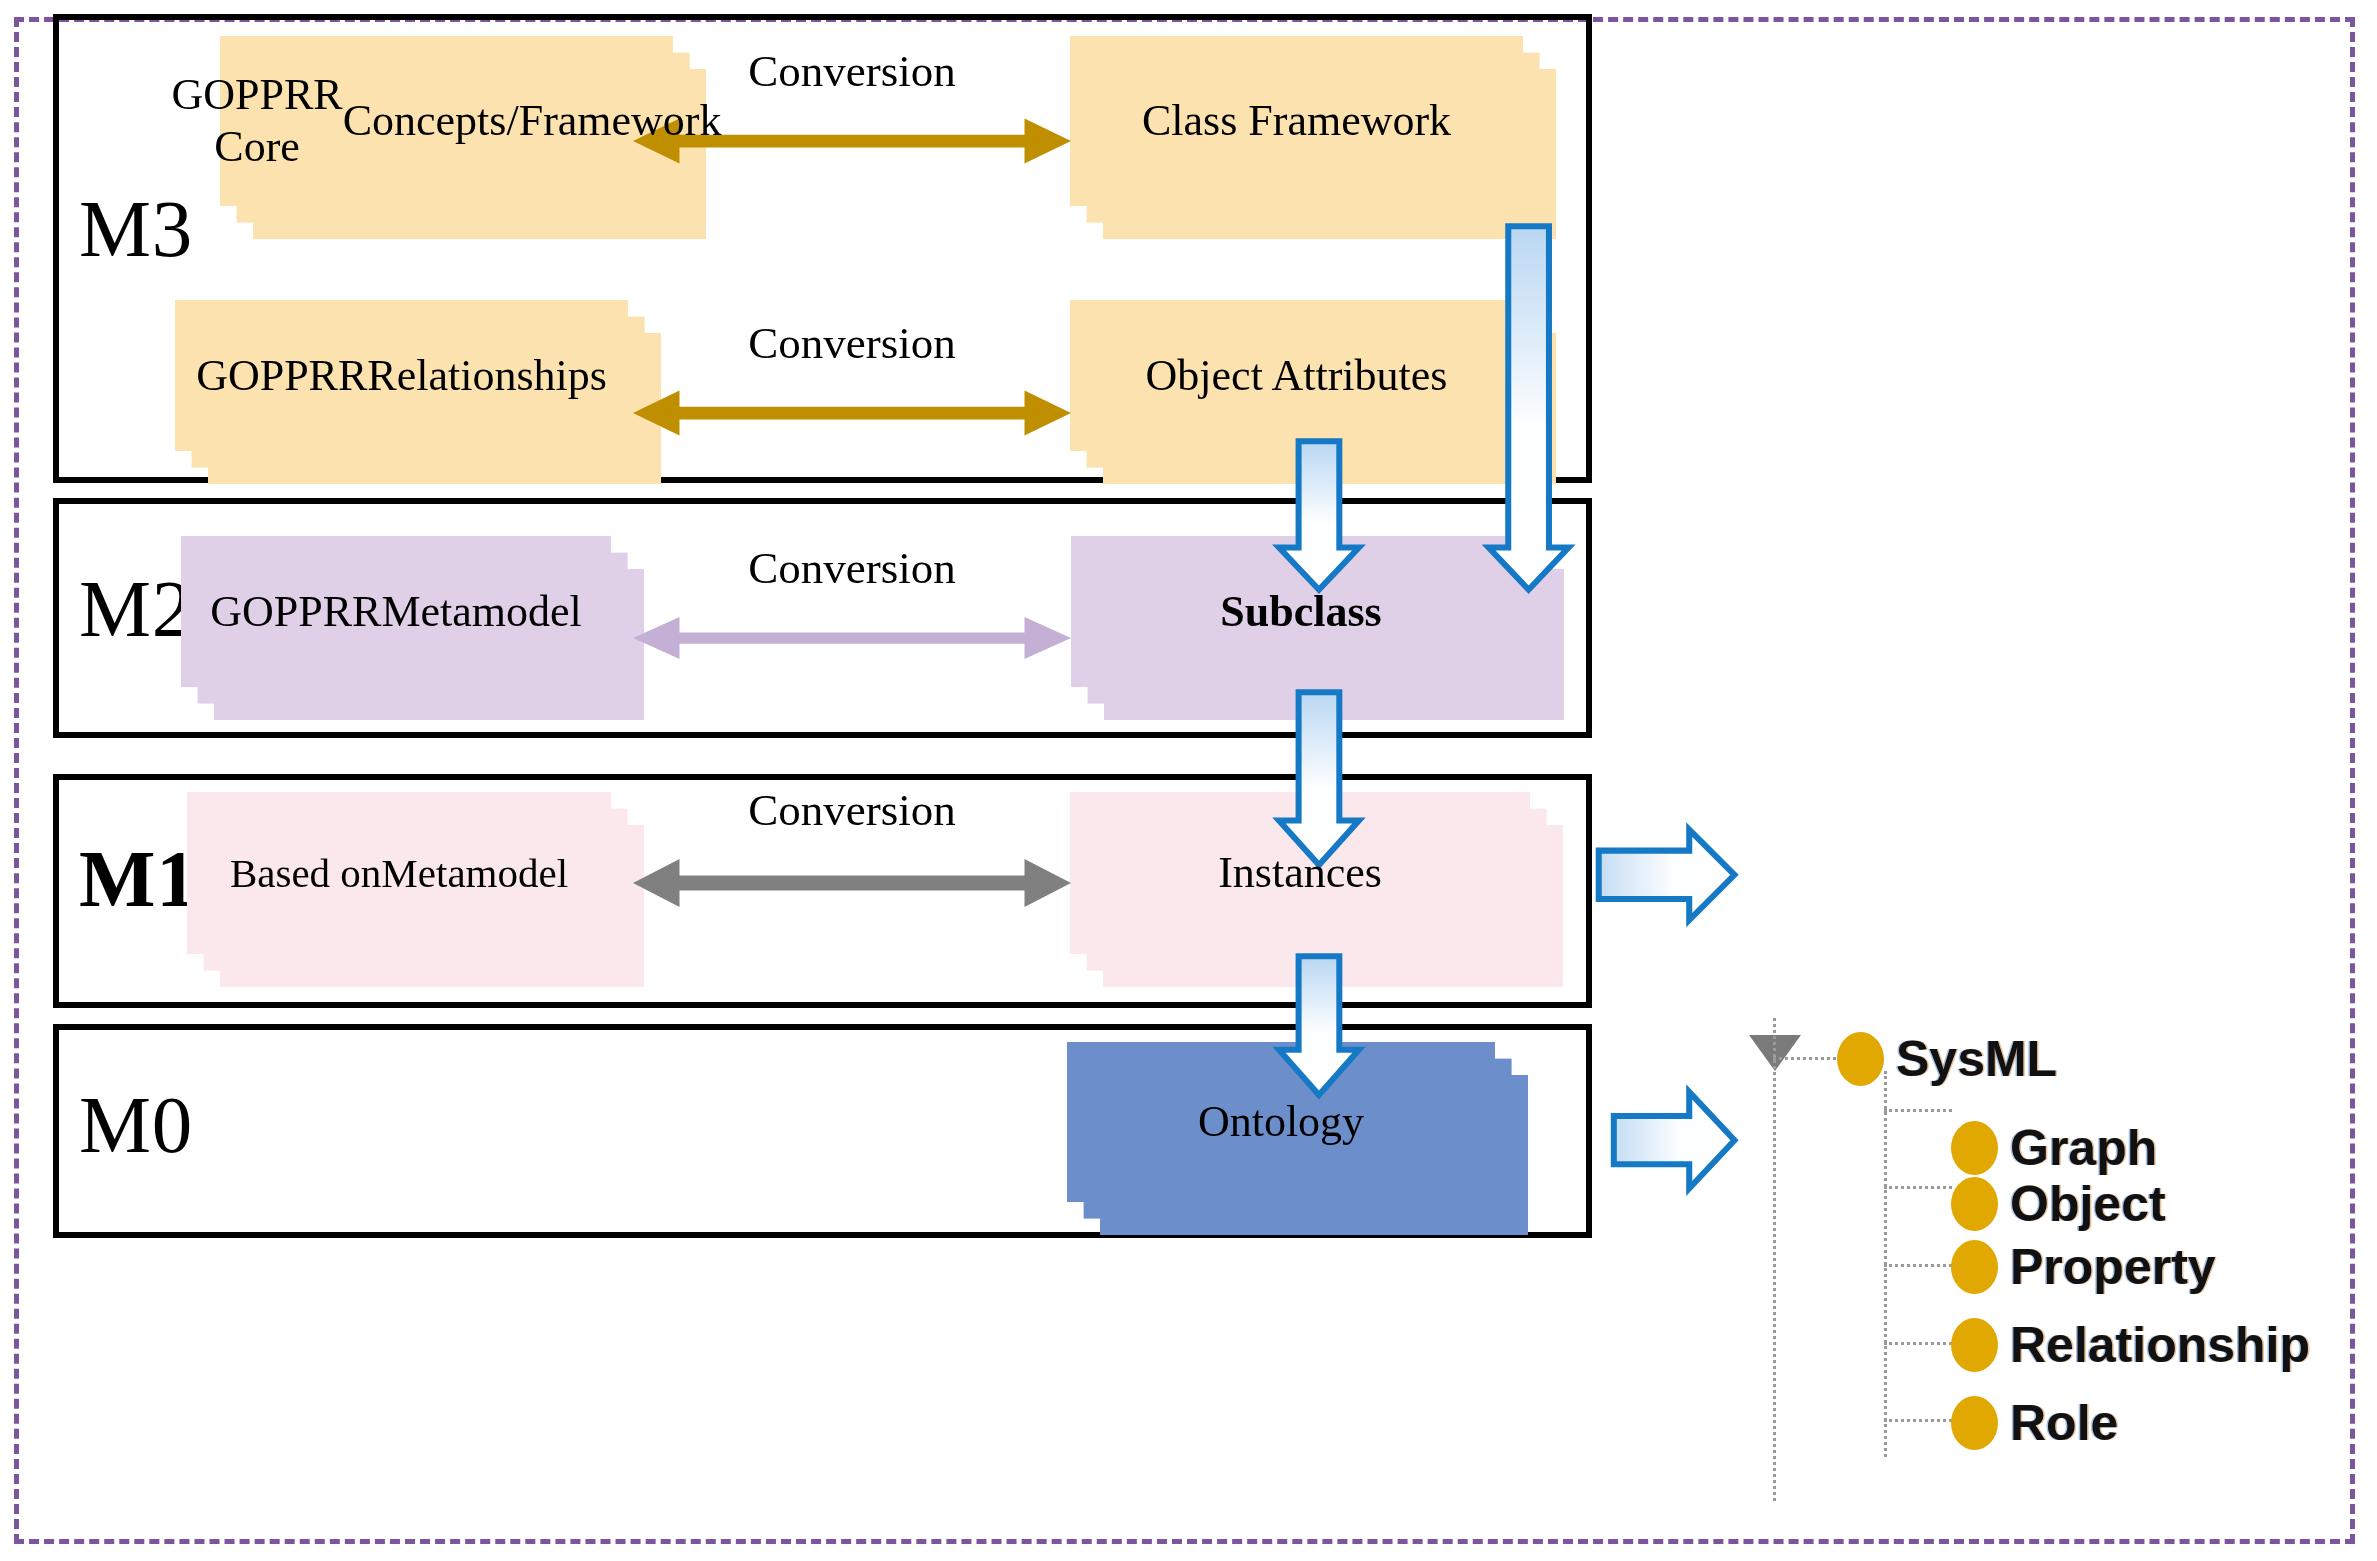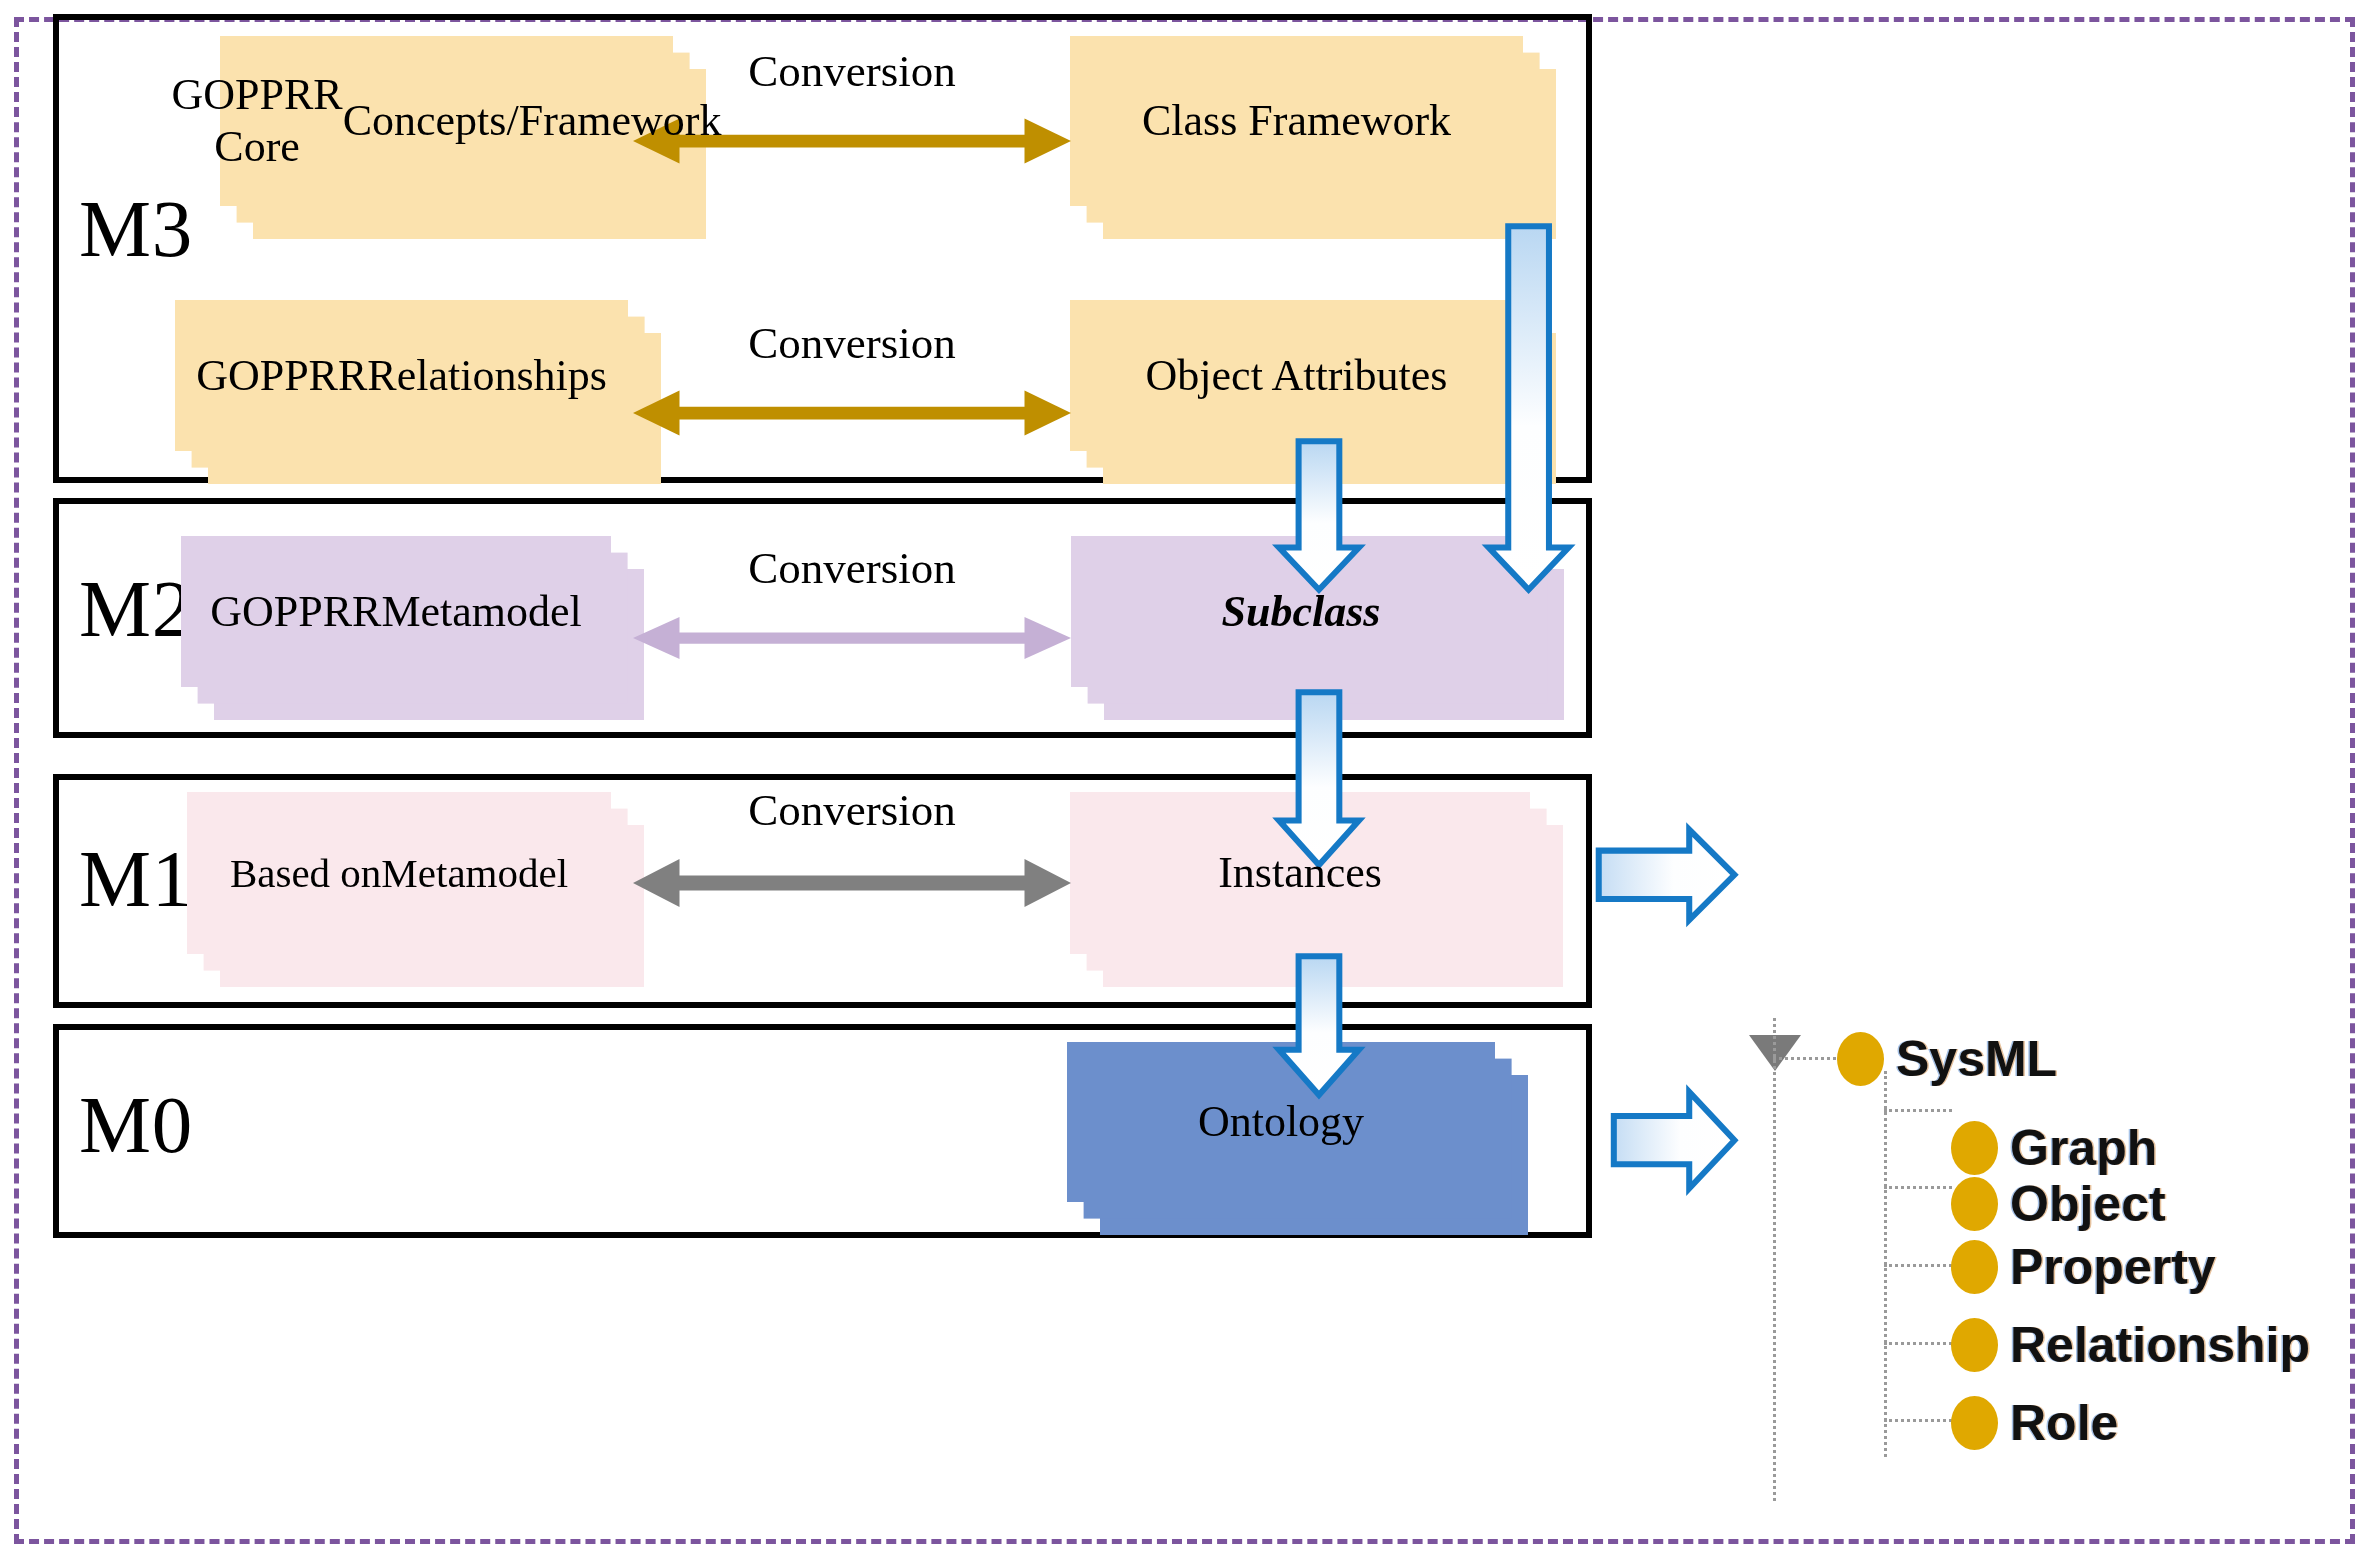--- a/index.html
+++ b/index.html
@@ -135,38 +135,38 @@
     <div class="sheet s1" style="background:#DFD0E8;"></div>
     <div class="sheet s2" style="background:#DFD0E8;"></div>
     <div class="sheet s3" style="background:#DFD0E8;"></div>
     <div class="label" style="font-size:44px;">
       <span>GOPPRR</span>
         <br>
       <span>Metamodel</span>
     </div>
   </div>
 
-  <div class="stack" style="left:1071px;top:536px;width:460px;height:151px;font-style:italic;">
+  <div class="stack" style="left:1071px;top:536px;width:460px;height:151px;">
     <div class="sheet s1" style="background:#DFD0E8;"></div>
     <div class="sheet s2" style="background:#DFD0E8;"></div>
     <div class="sheet s3" style="background:#DFD0E8;"></div>
     <div class="label" style="font-size:44px;font-weight:bold;">Subclass</div>
   </div>
 
   <div class="conv" style="left:632px;top:542px;width:440px;height:121px;">
     <div class="caption" style="top:0px;">Conversion</div>
     <svg width="440" height="60" style="top:66px;" viewBox="0 0 584 80">
       <line x1="55" y1="40" x2="529" y2="40" stroke="#C5B0D5" stroke-width="15"></line>
       <polygon points="0,40 62,12 62,68" fill="#C5B0D5"></polygon>
       <polygon points="584,40 522,12 522,68" fill="#C5B0D5"></polygon>
     </svg>
   </div>
 
   <div class="mbox" style="left:53px;top:774px;width:1539px;height:234px;"></div>
-  <div class="mlabel" style="left:79px;top:839px;">M1</div>
+  <div class="mlabel" style="left:79px;top:839px;font-weight:bold;">M1</div>
 
   <div class="stack" style="left:187px;top:792px;width:424px;height:162px;">
     <div class="sheet s1" style="background:#FAE8EC;"></div>
     <div class="sheet s2" style="background:#FAE8EC;"></div>
     <div class="sheet s3" style="background:#FAE8EC;"></div>
     <div class="label" style="font-size:41px;">
         <br>
       <span>Based on</span>
         <br>
       <span>Metamodel</span>

